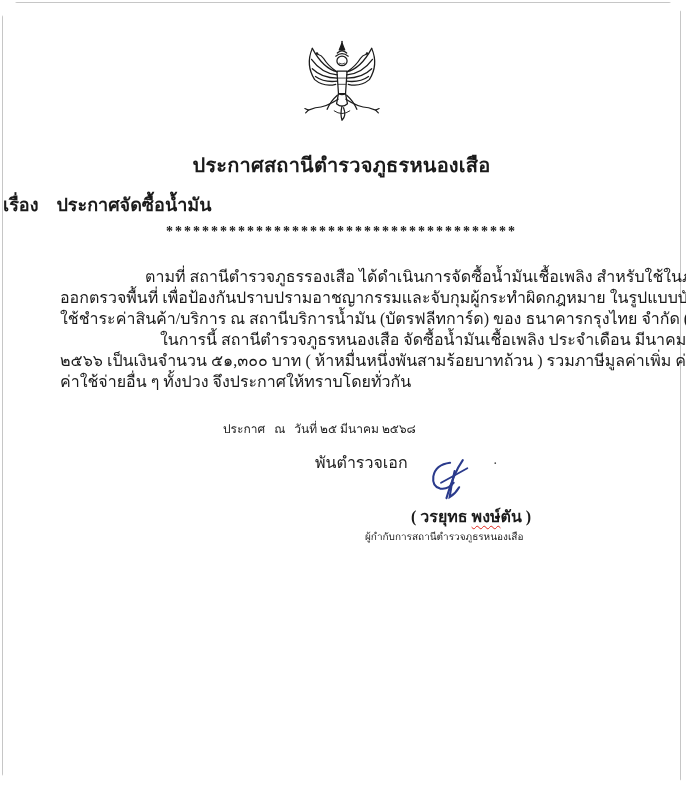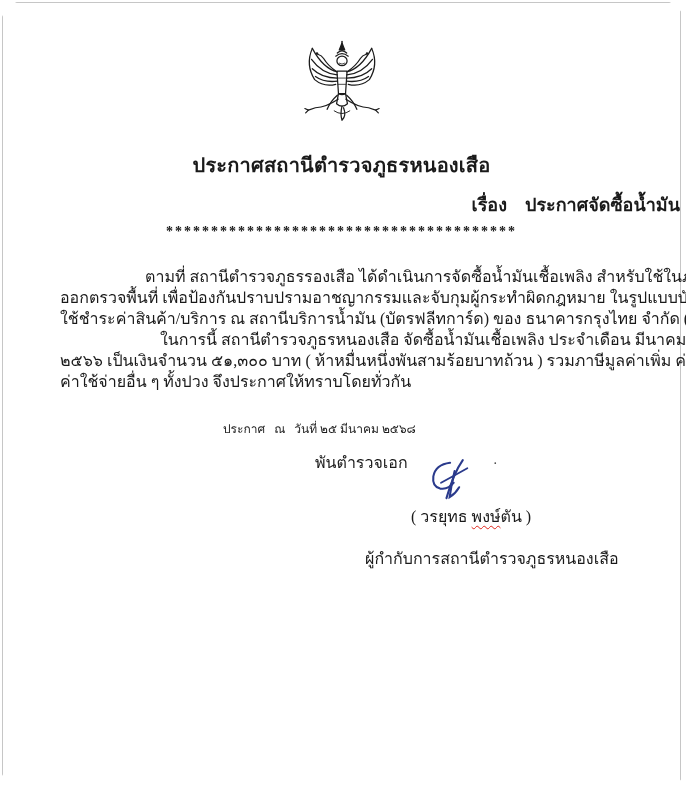--- a/index.html
+++ b/index.html
@@ -38,21 +38,21 @@
     box-sizing: content-box;
   }
   .doc-title {
     text-align: center;
     font-size: 20px;
     font-weight: bold;
     margin-top: 10px;
     letter-spacing: 0.2px;
   }
   .doc-subject {
-    text-align: right;
+    text-align: left;
     font-size: 18px;
     font-weight: bold;
     margin-top: 9px;
   }
   .doc-subject .subject-label { margin-right: 18px; }
   .stars-divider {
     text-align: center;
     font-size: 14px;
     font-weight: bold;
     letter-spacing: 2px;
@@ -91,31 +91,32 @@
   .sig-dot {
     font-size: 14px;
     color: #444;
     padding-bottom: 4px;
   }
   .sig-name {
     margin-top: 6px;
     padding-left: 408px;
     font-size: 16px;
     white-space: pre;
+    font-weight: bold;
   }
   .misspelled {
     text-decoration: underline;
     text-decoration-style: wavy;
     text-decoration-thickness: 1px;
     text-underline-offset: 3px;
   }
   .sig-position {
-    margin-top: 17px;
+    margin-top: 0;
     padding-left: 362px;
-    font-size: 16px;
+    font-size: 10px;
     white-space: nowrap;
   }
 </style>
 </head>
 <body>
 
 <div class="viewport">
   <div class="page">
 
     <div class="emblem-wrap">

